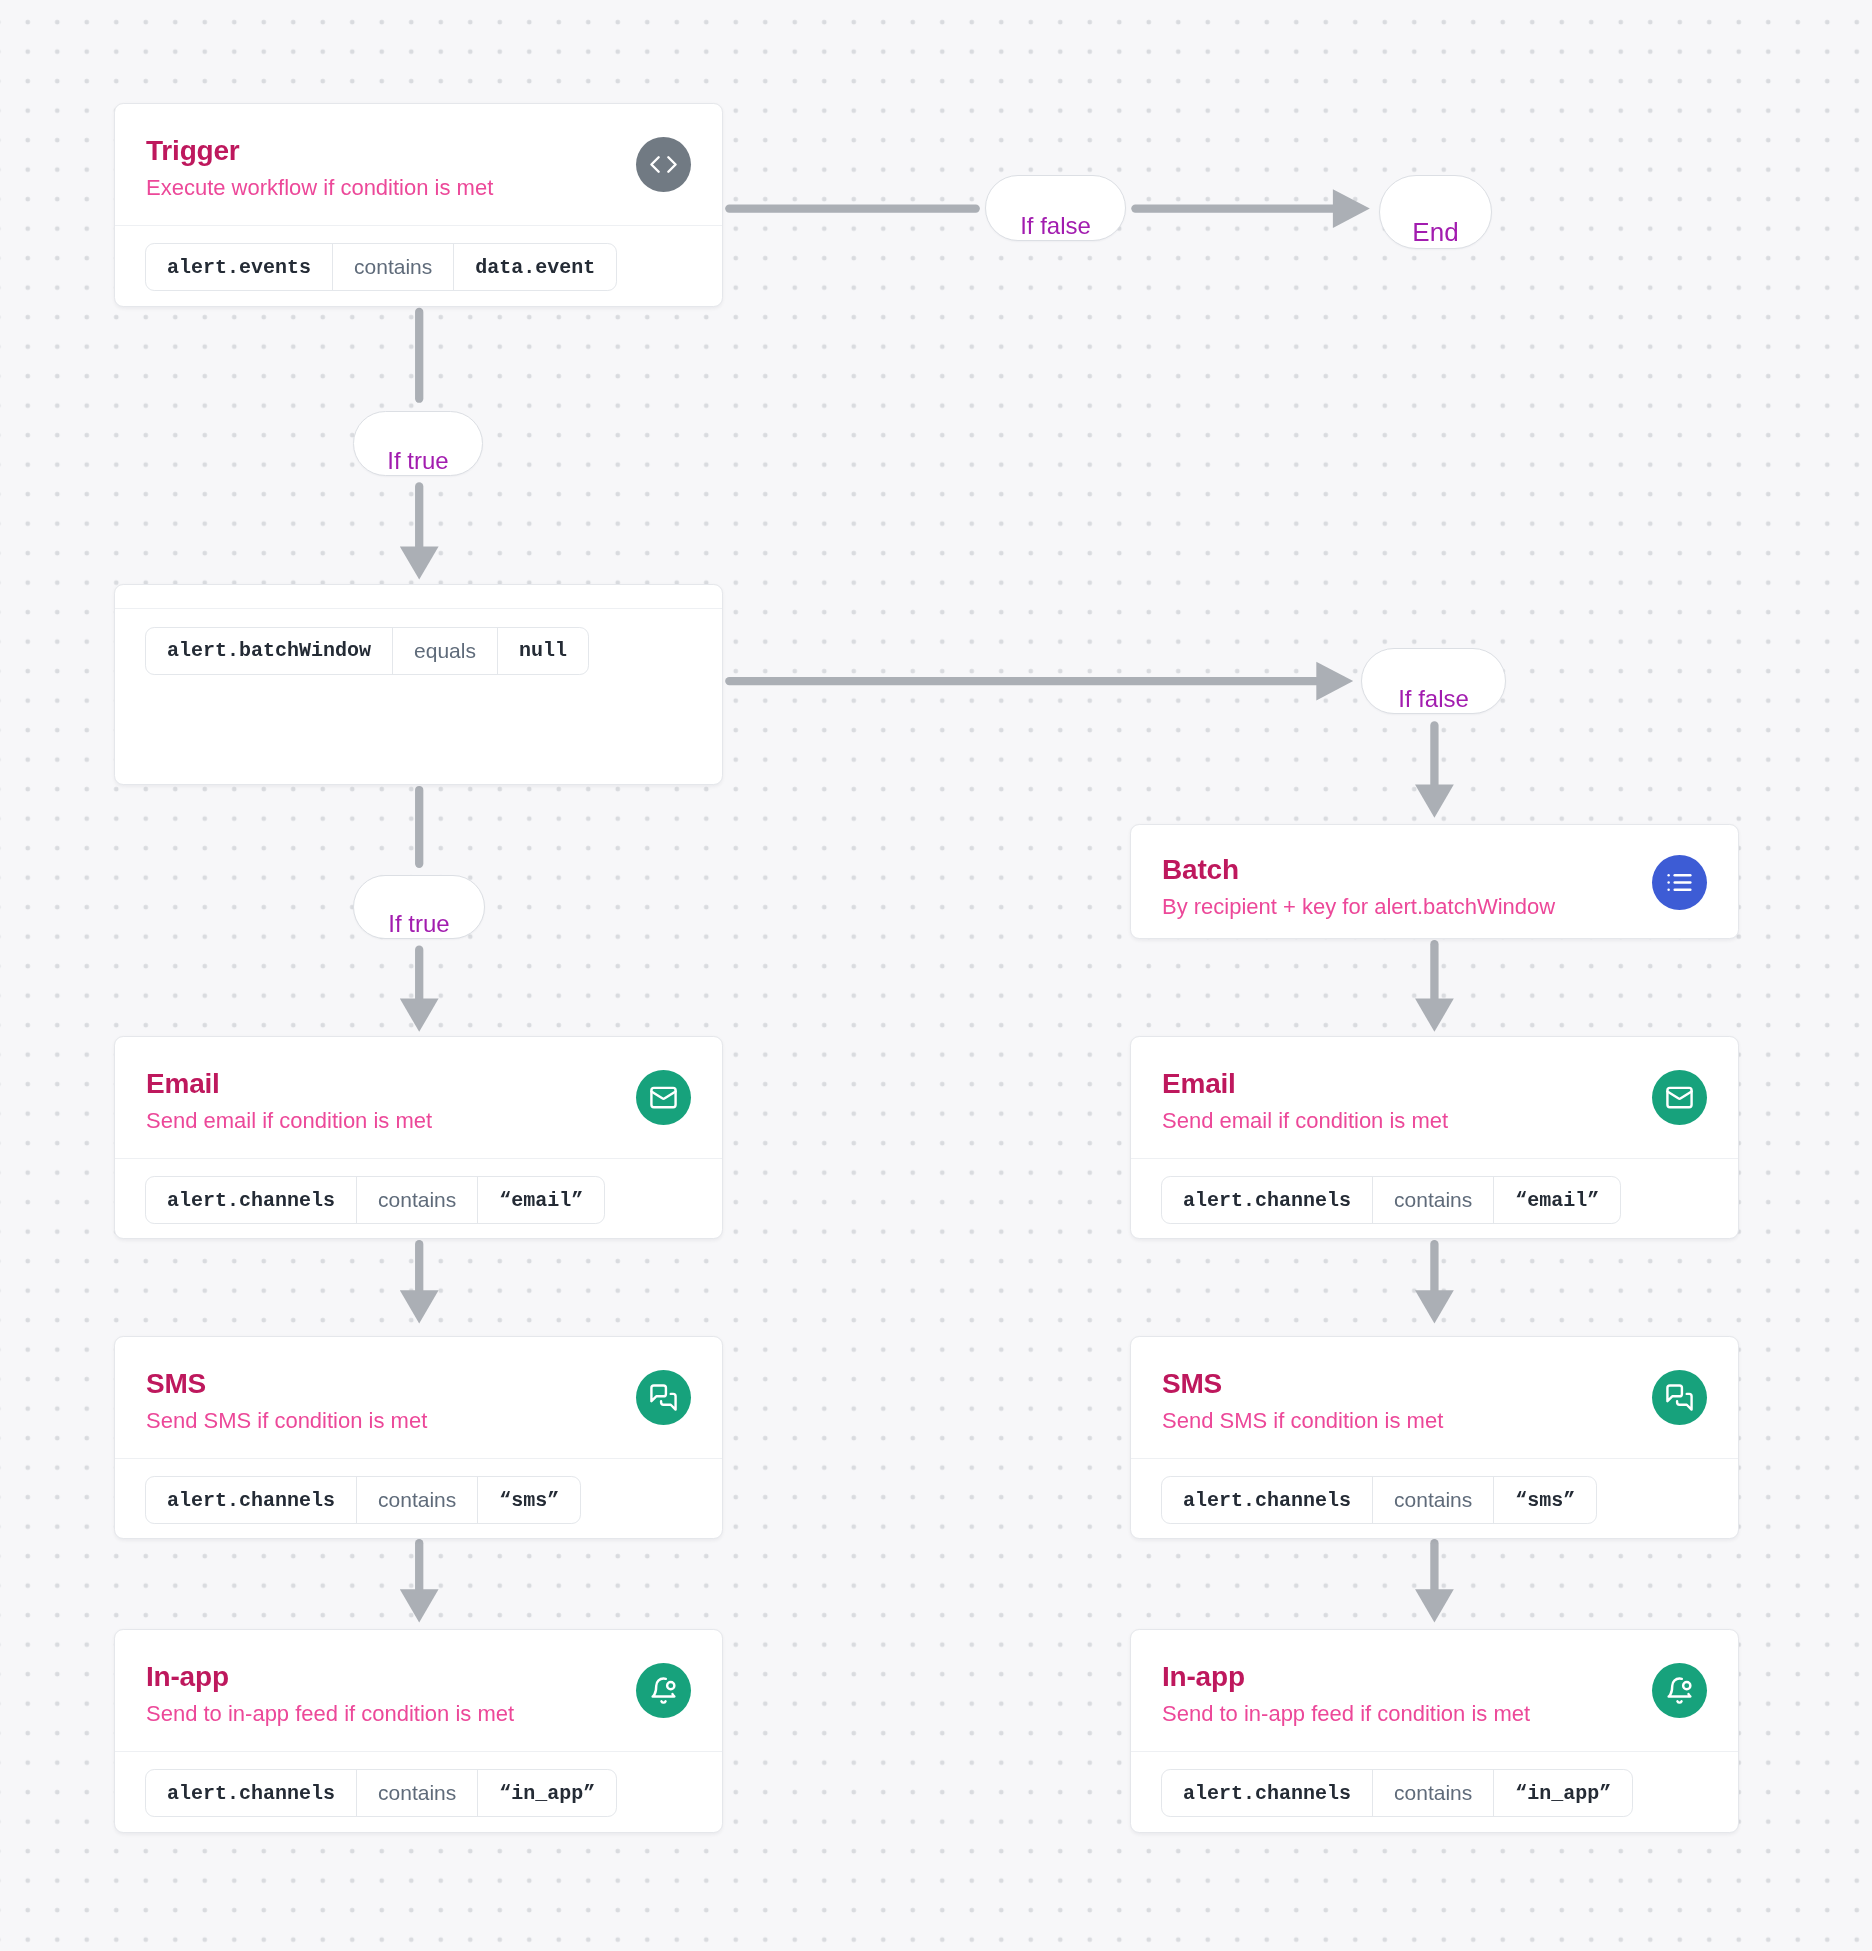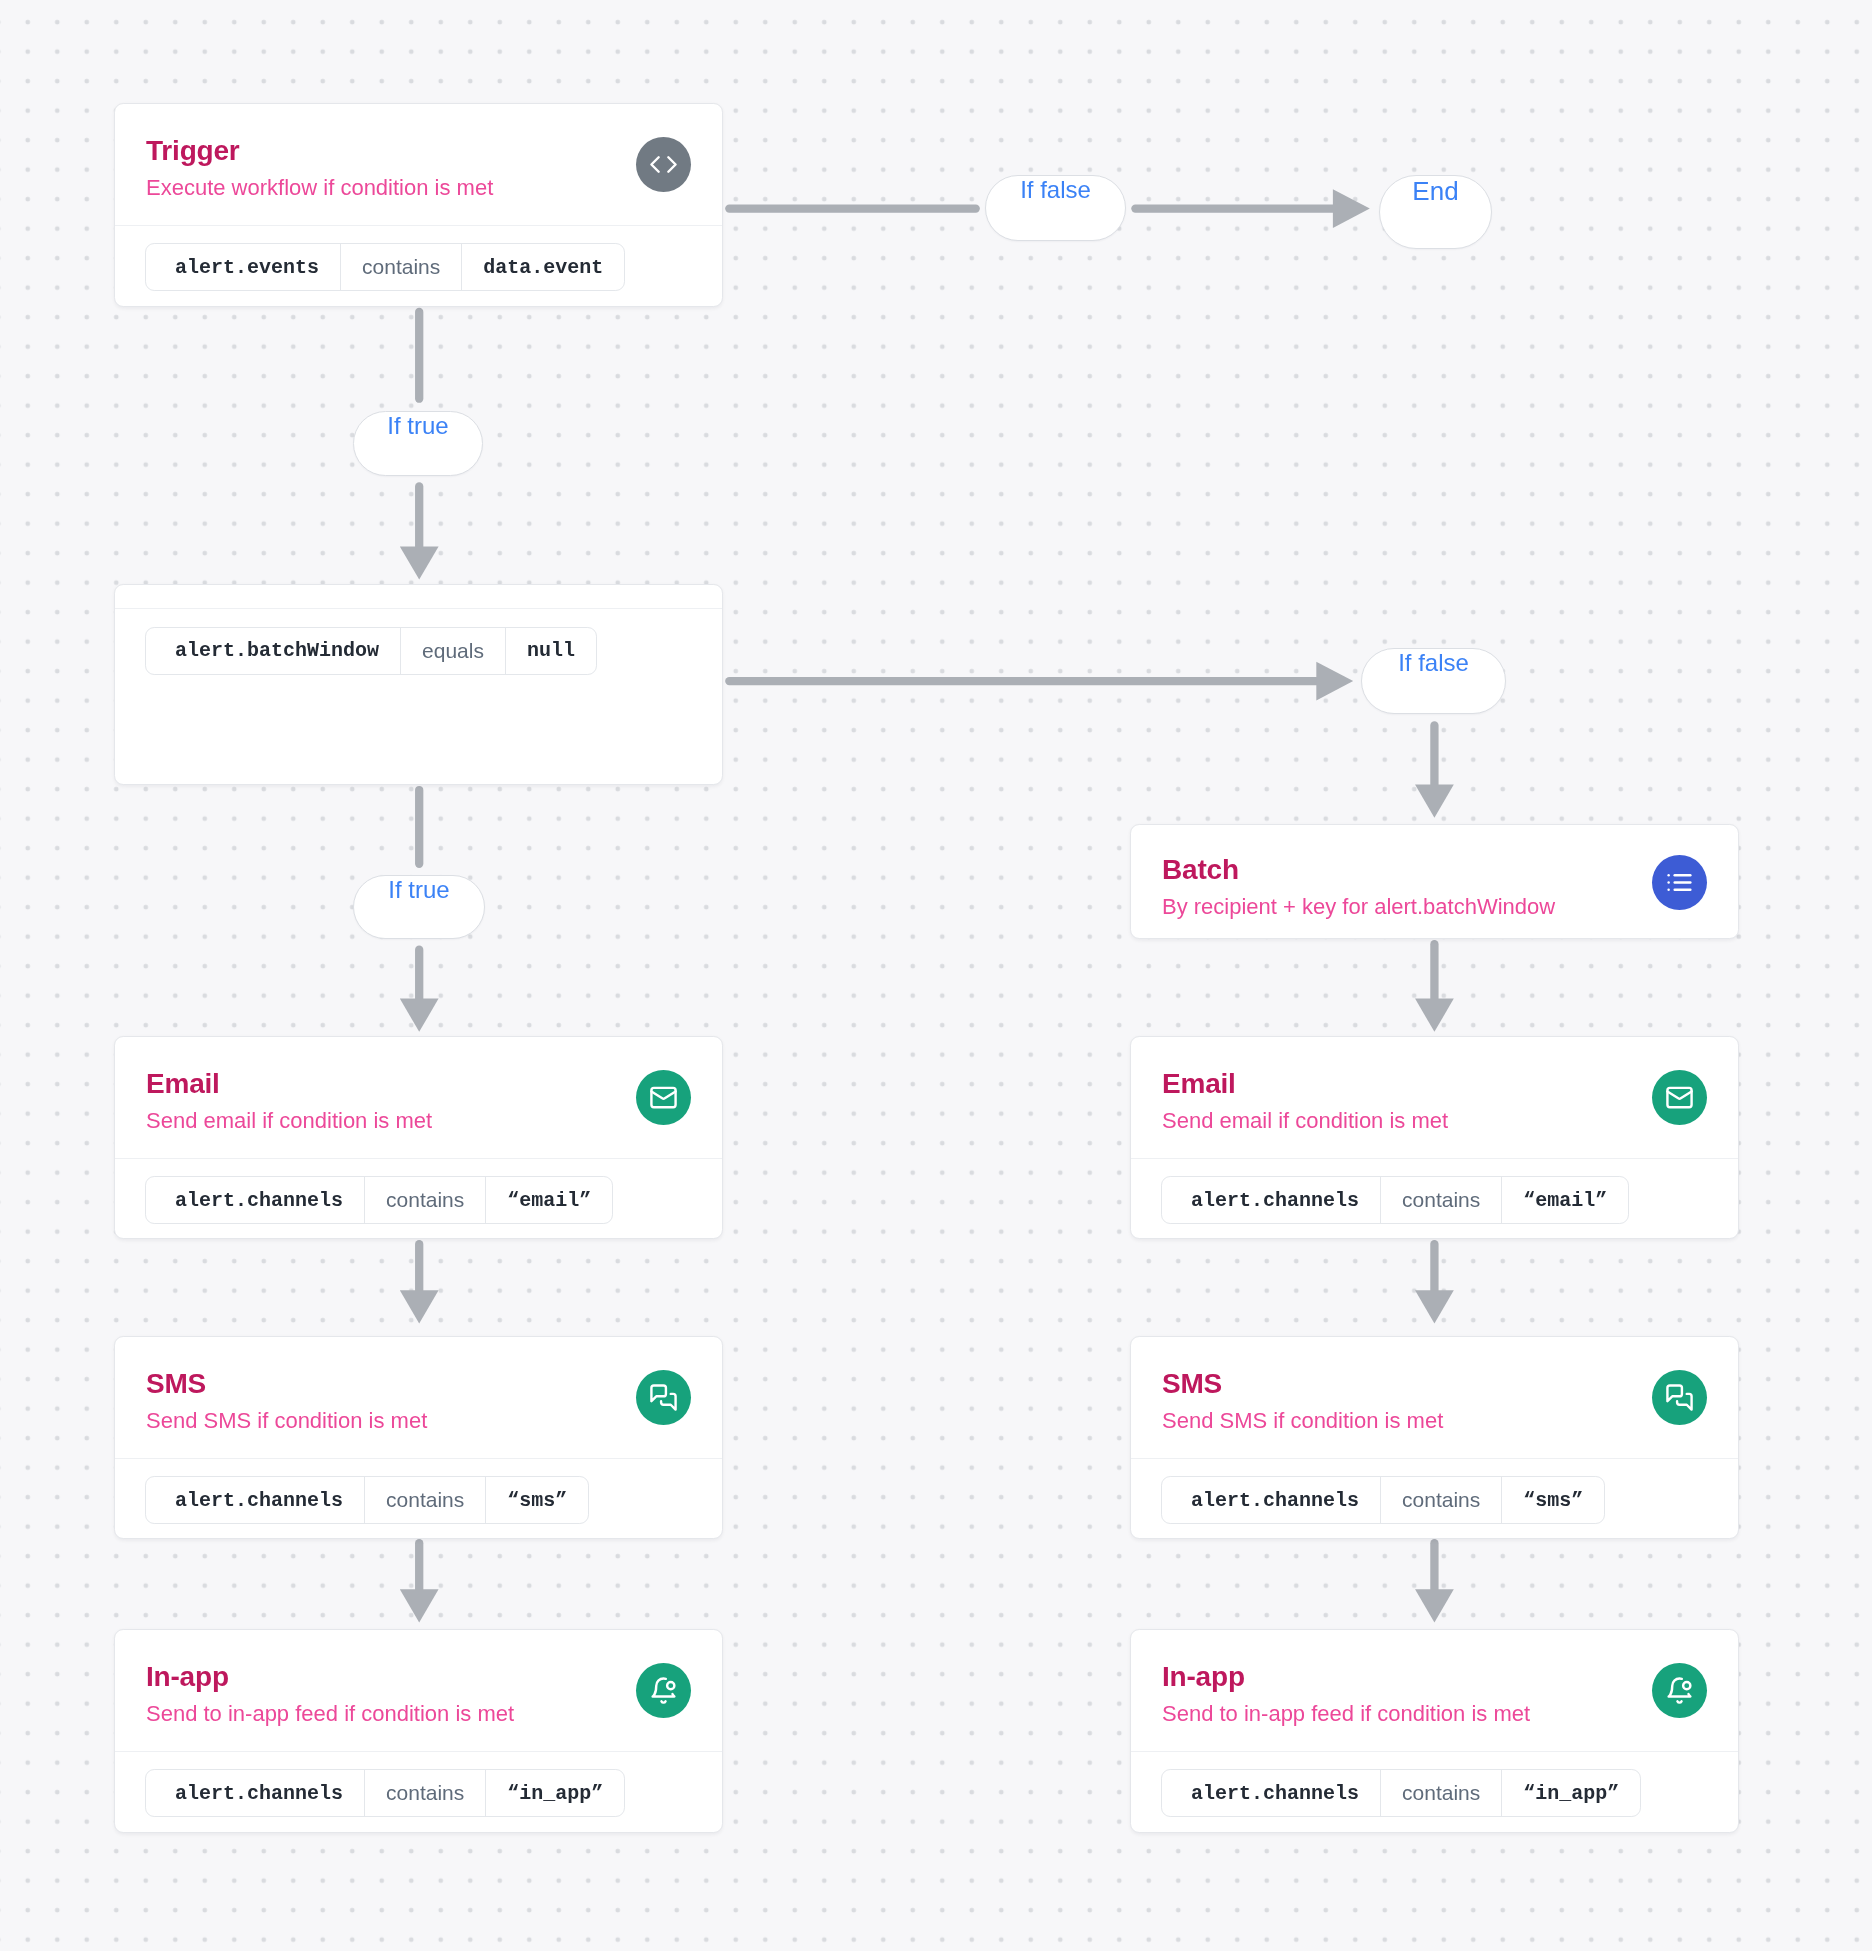--- a/index.html
+++ b/index.html
@@ -30,32 +30,32 @@
   }
   .node--compact .node-icon { top:29.5px; }
   .node-icon svg { width:29px; height:29px; stroke:#FFFFFF; fill:none; stroke-width:2; stroke-linecap:round; stroke-linejoin:round; }
   .icon-gray  { background:#717A83; }
   .icon-blue  { background:#3D5CD5; }
   .icon-green { background:#17A27C; }
 
   .node-cond { margin-top:23px; border-top:1.4px solid #EEF0F3; padding:17.5px 30px 0 30px; }
   .chip {
     display:inline-flex; align-items:stretch; background:#fff;
-    border:1.4px solid #E4E7EB; border-radius:9.2px; overflow:hidden;padding-left:8px;
+    border:1.4px solid #E4E7EB; border-radius:9.2px; overflow:hidden;
   }
   .chip > span { display:flex; align-items:center; height:46px; padding:0 21px; white-space:nowrap; }
   .chip > span + span { border-left:1.4px solid #E4E7EB; }
   .chip-key, .chip-val { font-family:"Liberation Mono", monospace; font-size:20px; font-weight:700; color:#242B35; }
   .chip-op  { font-size:21px; color:#5F6B7A; }
 
   .pill {
     position:absolute; box-sizing:border-box; background:#FFFFFF;
     border:1.4px solid #DCDFE4; border-radius:922px;
-    display:flex; align-items:flex-start; justify-content:center;
-    font-size:24px; font-weight:500; color:#3b82f6;
+    display:flex; align-items:flex-end; justify-content:center;
+    font-size:24px; font-weight:500; color:#a21caf;
     box-shadow:0 0.9px 1.8px rgba(16,24,40,.04);
   }
   .pill--end { font-size:26px; }
 </style>
 </head>
 <body>
 
 <div class="canvas">
 
   <svg class="edges" width="1873" height="1952" viewBox="0 0 2029 2115">

